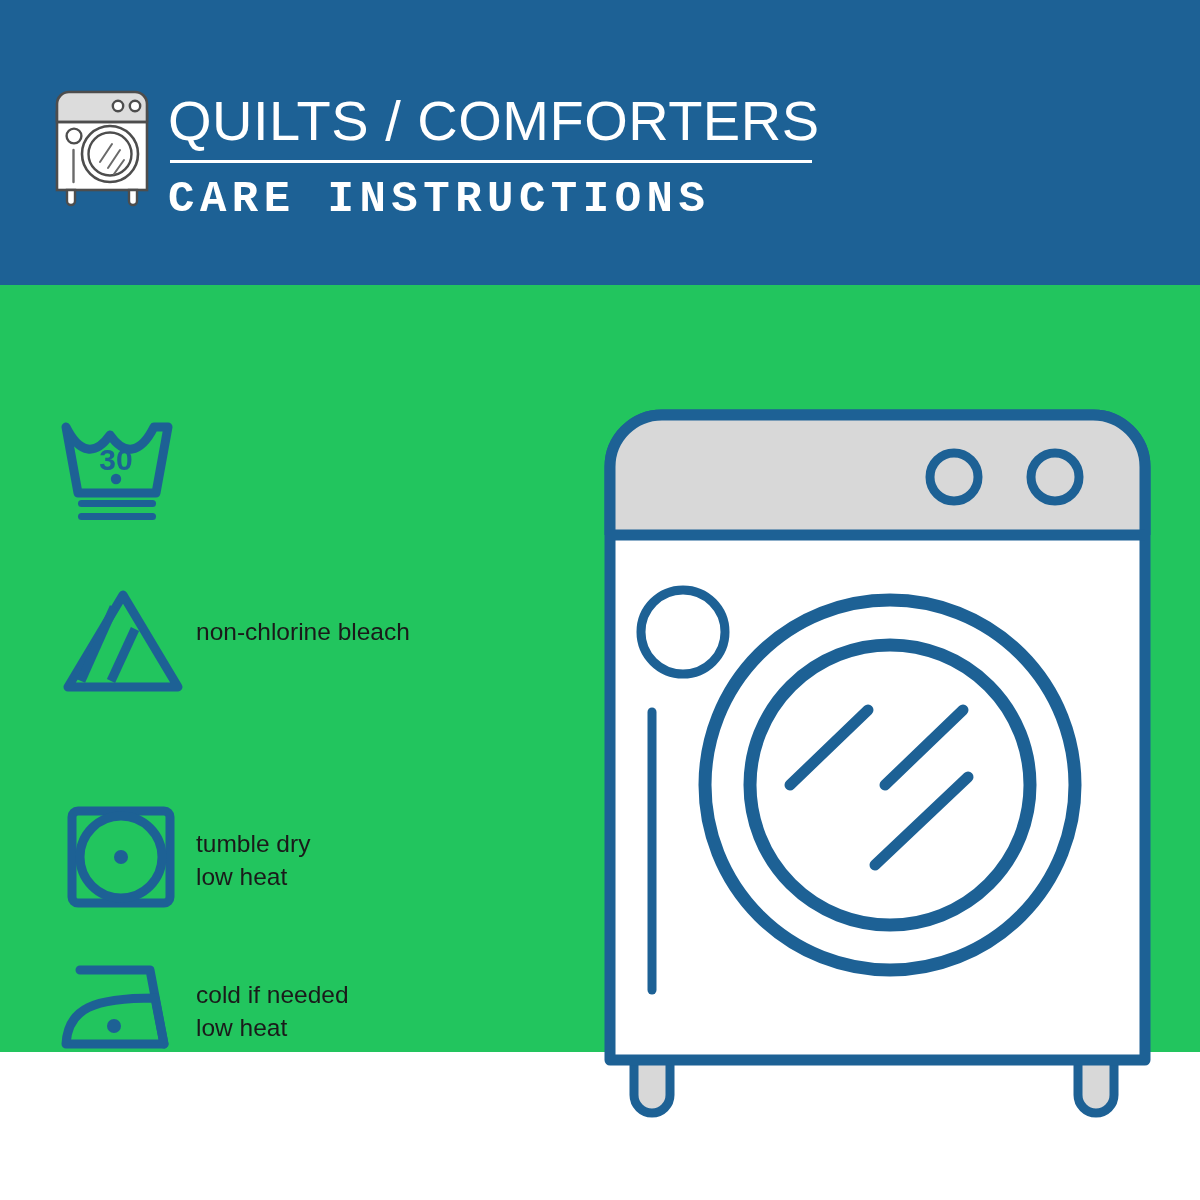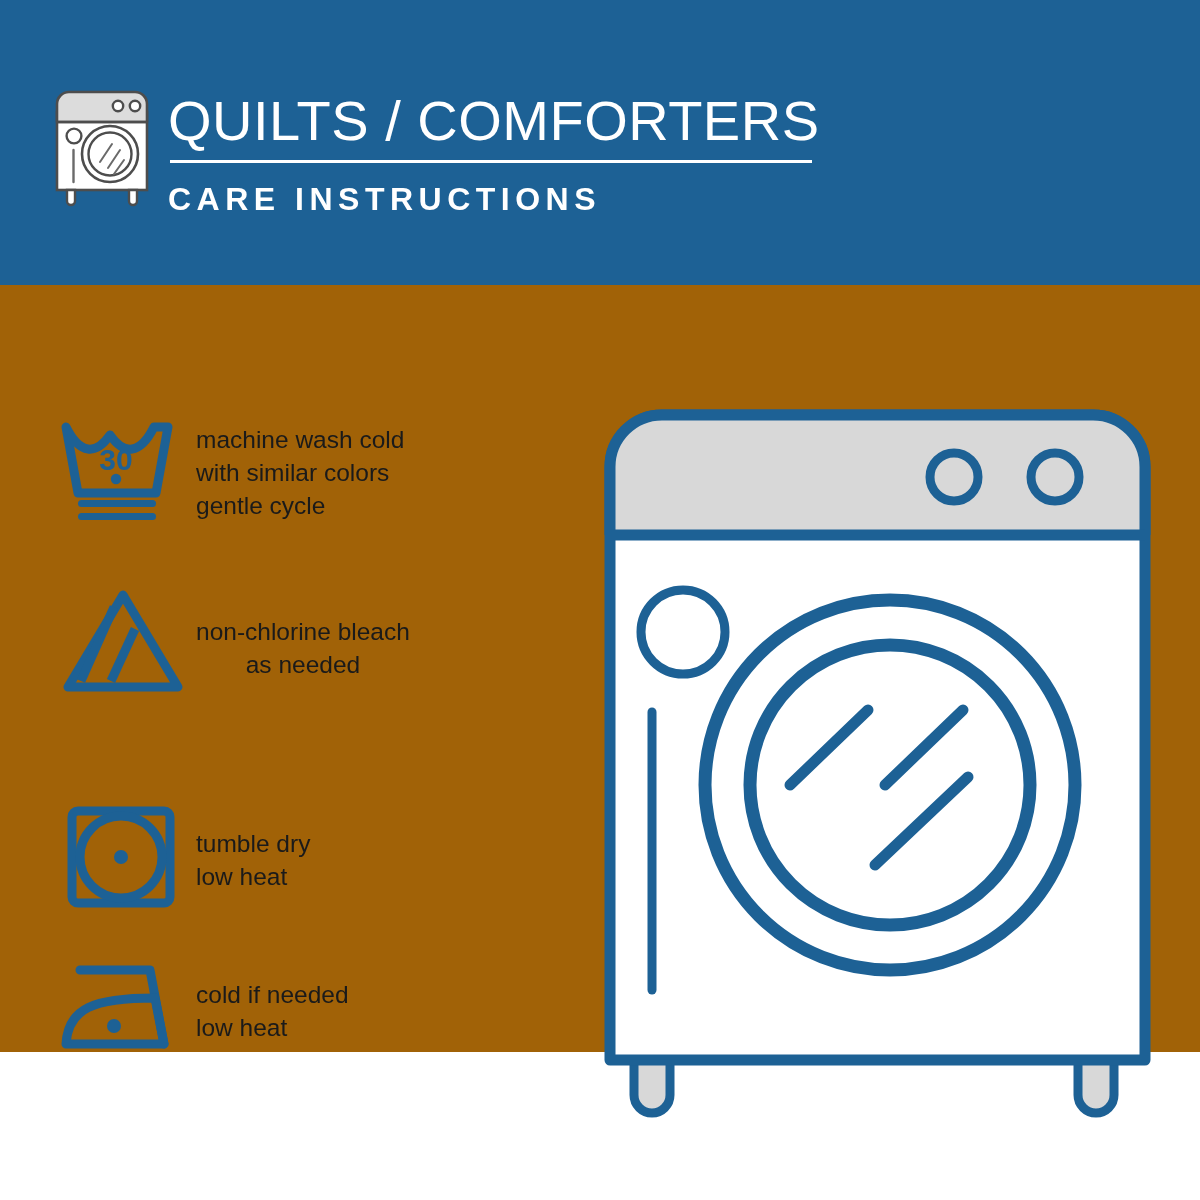--- a/index.html
+++ b/index.html
@@ -10,21 +10,21 @@
   body {
     width: 1200px;
     height: 1200px;
     font-family: "Liberation Sans", sans-serif;
     overflow: hidden;
   }
   .page {
     position: relative;
     width: 1200px;
     height: 1052px;
-    background: #a16207;
+    background: #22c55e;
   }
 
   
   .header {
     position: absolute;
     left: 0;
     top: 0;
     width: 1200px;
     height: 285px;
     background: #1d6195;
@@ -52,26 +52,26 @@
     font-family: "Liberation Sans", sans-serif;
   }
   .title-divider {
     width: 642px;
     height: 3px;
     background: #ffffff;
     margin: 6px 0 8px 2px;
   }
   .title-line2 {
     color: #ffffff;
-    font-size: 32px;
+    font-size: 44px;
     line-height: 56px;
     font-weight: 700;
     letter-spacing: 5.5px;
     white-space: nowrap;
-    font-family: Liberation Sans, sans-serif;
+    font-family: Liberation Mono, monospace;
   }
 
   
   .care-list {
     position: absolute;
     left: 0;
     top: 285px;
     width: 560px;
     height: 915px;
   }
@@ -168,40 +168,34 @@
                    L110 12 L98 78 L20 78 Z" fill="none" stroke="#1d6195" stroke-width="9" stroke-linejoin="round" stroke-linecap="round"></path>
 
           <text x="58" y="55" text-anchor="middle" font-family="'Liberation Sans', sans-serif" font-size="30" font-weight="700" fill="#1d6195">30</text>
 
           <circle cx="58" cy="64" r="5.2" fill="#1d6195"></circle>
 
           <rect x="20" y="85" width="78" height="7" rx="3.5" fill="#1d6195"></rect>
           <rect x="20" y="98" width="78" height="7" rx="3.5" fill="#1d6195"></rect>
         </svg>
       </div>
-      <div class="txt">
-        <div>machine wash cold</div>
-        <div>with similar colors</div>
-        <div>gentle cycle</div>
-      </div>
     </div>
 
     <div class="care-row" id="row-bleach">
       <div class="sym">
         <svg viewBox="0 0 130 110" width="130" height="110" aria-hidden="true">
 
           <path d="M65 10 L120 102 L10 102 Z" fill="none" stroke="#1d6195" stroke-width="9" stroke-linejoin="round"></path>
 
           <line x1="56" y1="22" x2="23" y2="96" stroke="#1d6195" stroke-width="9" stroke-linecap="butt"></line>
           <line x1="77" y1="44" x2="53" y2="96" stroke="#1d6195" stroke-width="9" stroke-linecap="butt"></line>
         </svg>
       </div>
       <div class="txt">
         <div>non-chlorine bleach</div>
-        <div>as needed</div>
       </div>
     </div>
 
     <div class="care-row" id="row-dry">
       <div class="sym">
         <svg viewBox="0 0 130 110" width="130" height="110" aria-hidden="true">
           <rect x="14" y="12" width="98" height="92" rx="6" fill="none" stroke="#1d6195" stroke-width="9"></rect>
           <circle cx="63" cy="58" r="41" fill="none" stroke="#1d6195" stroke-width="9"></circle>
           <circle cx="63" cy="58" r="7" fill="#1d6195"></circle>
         </svg>

